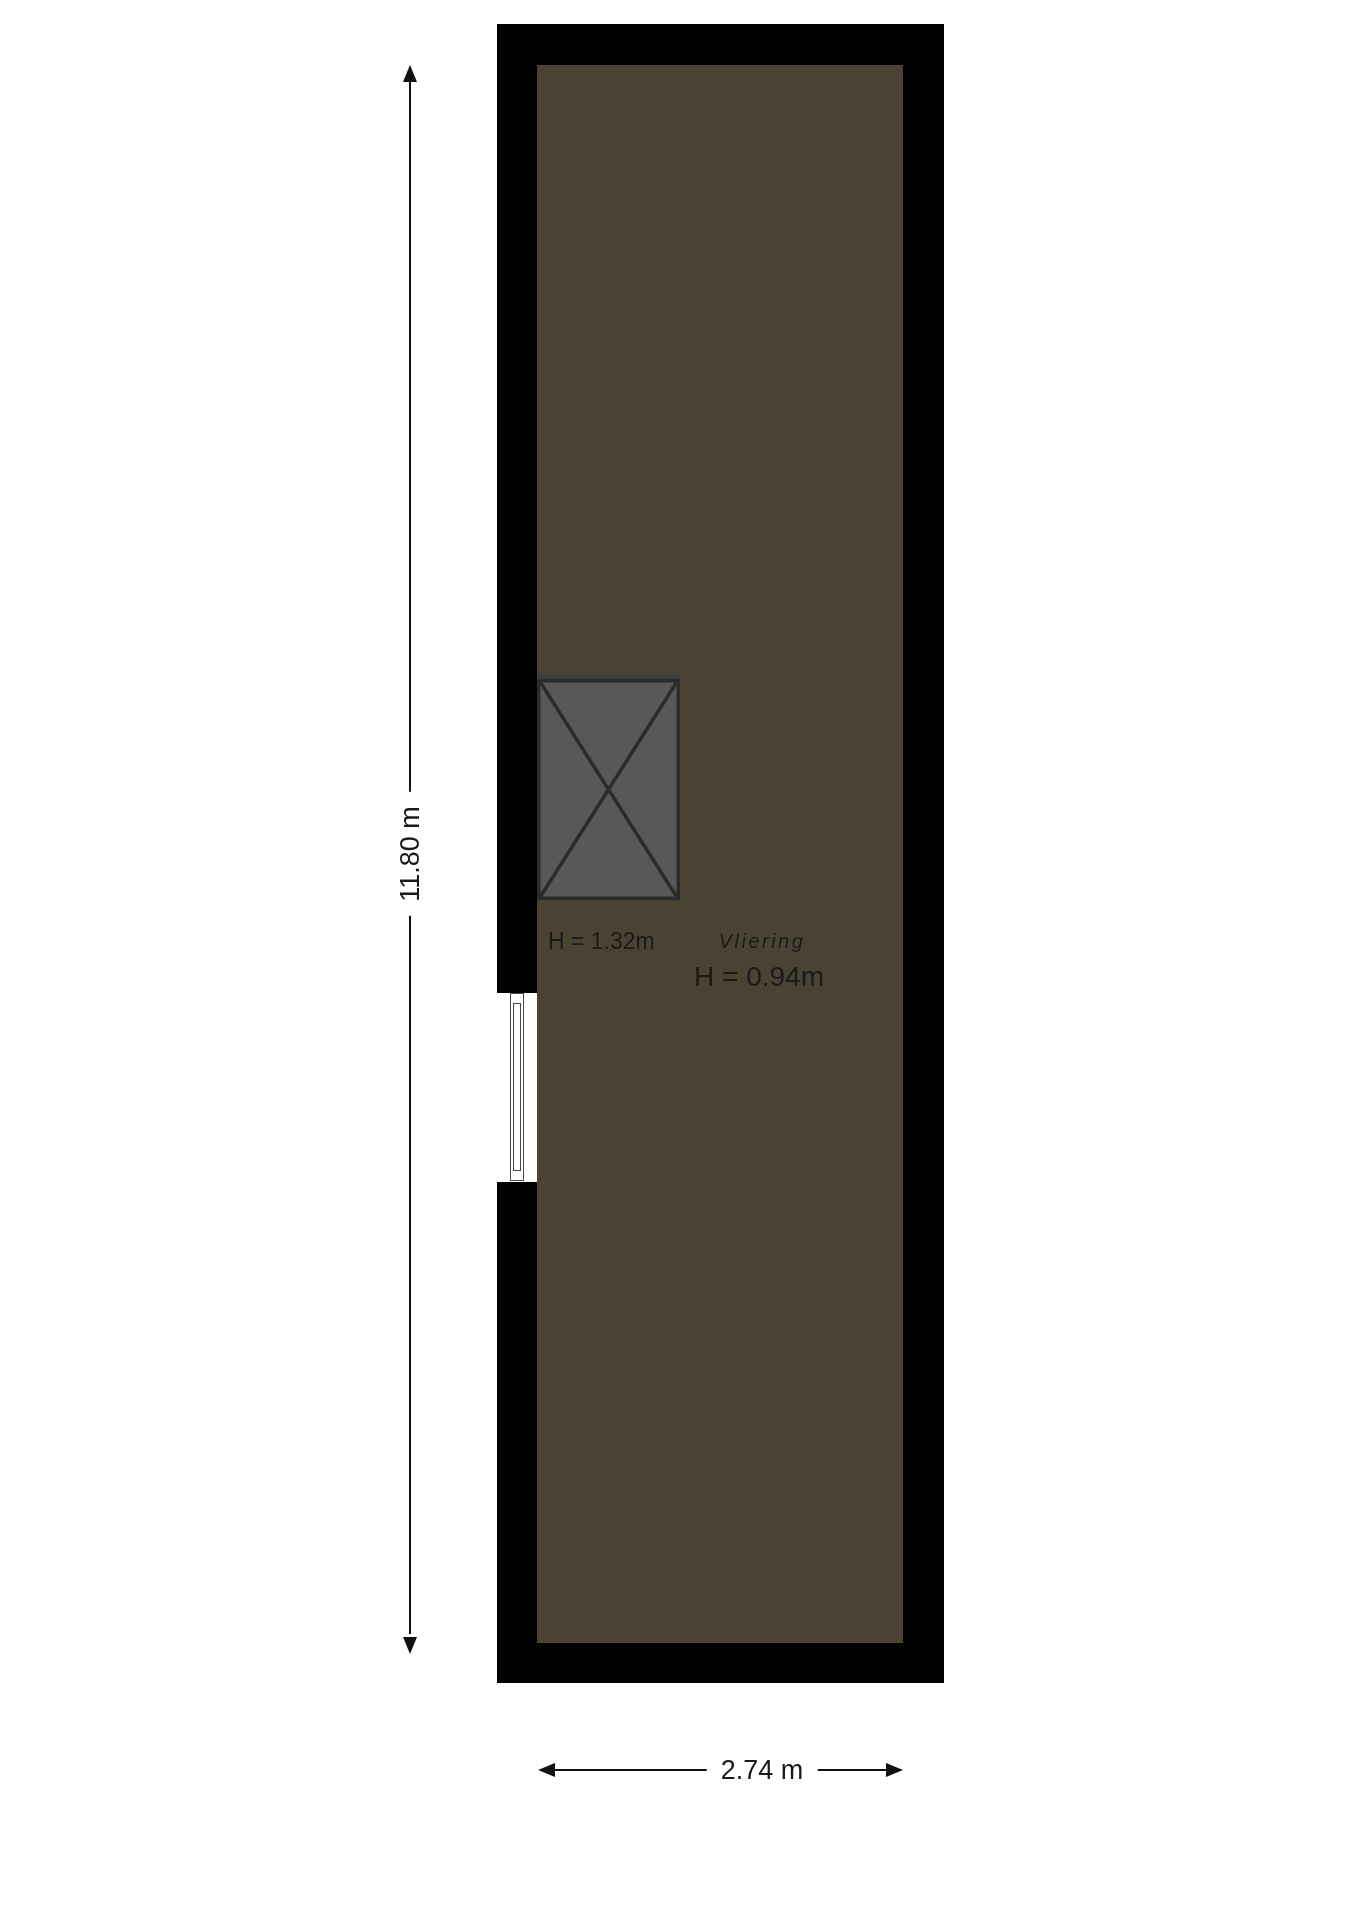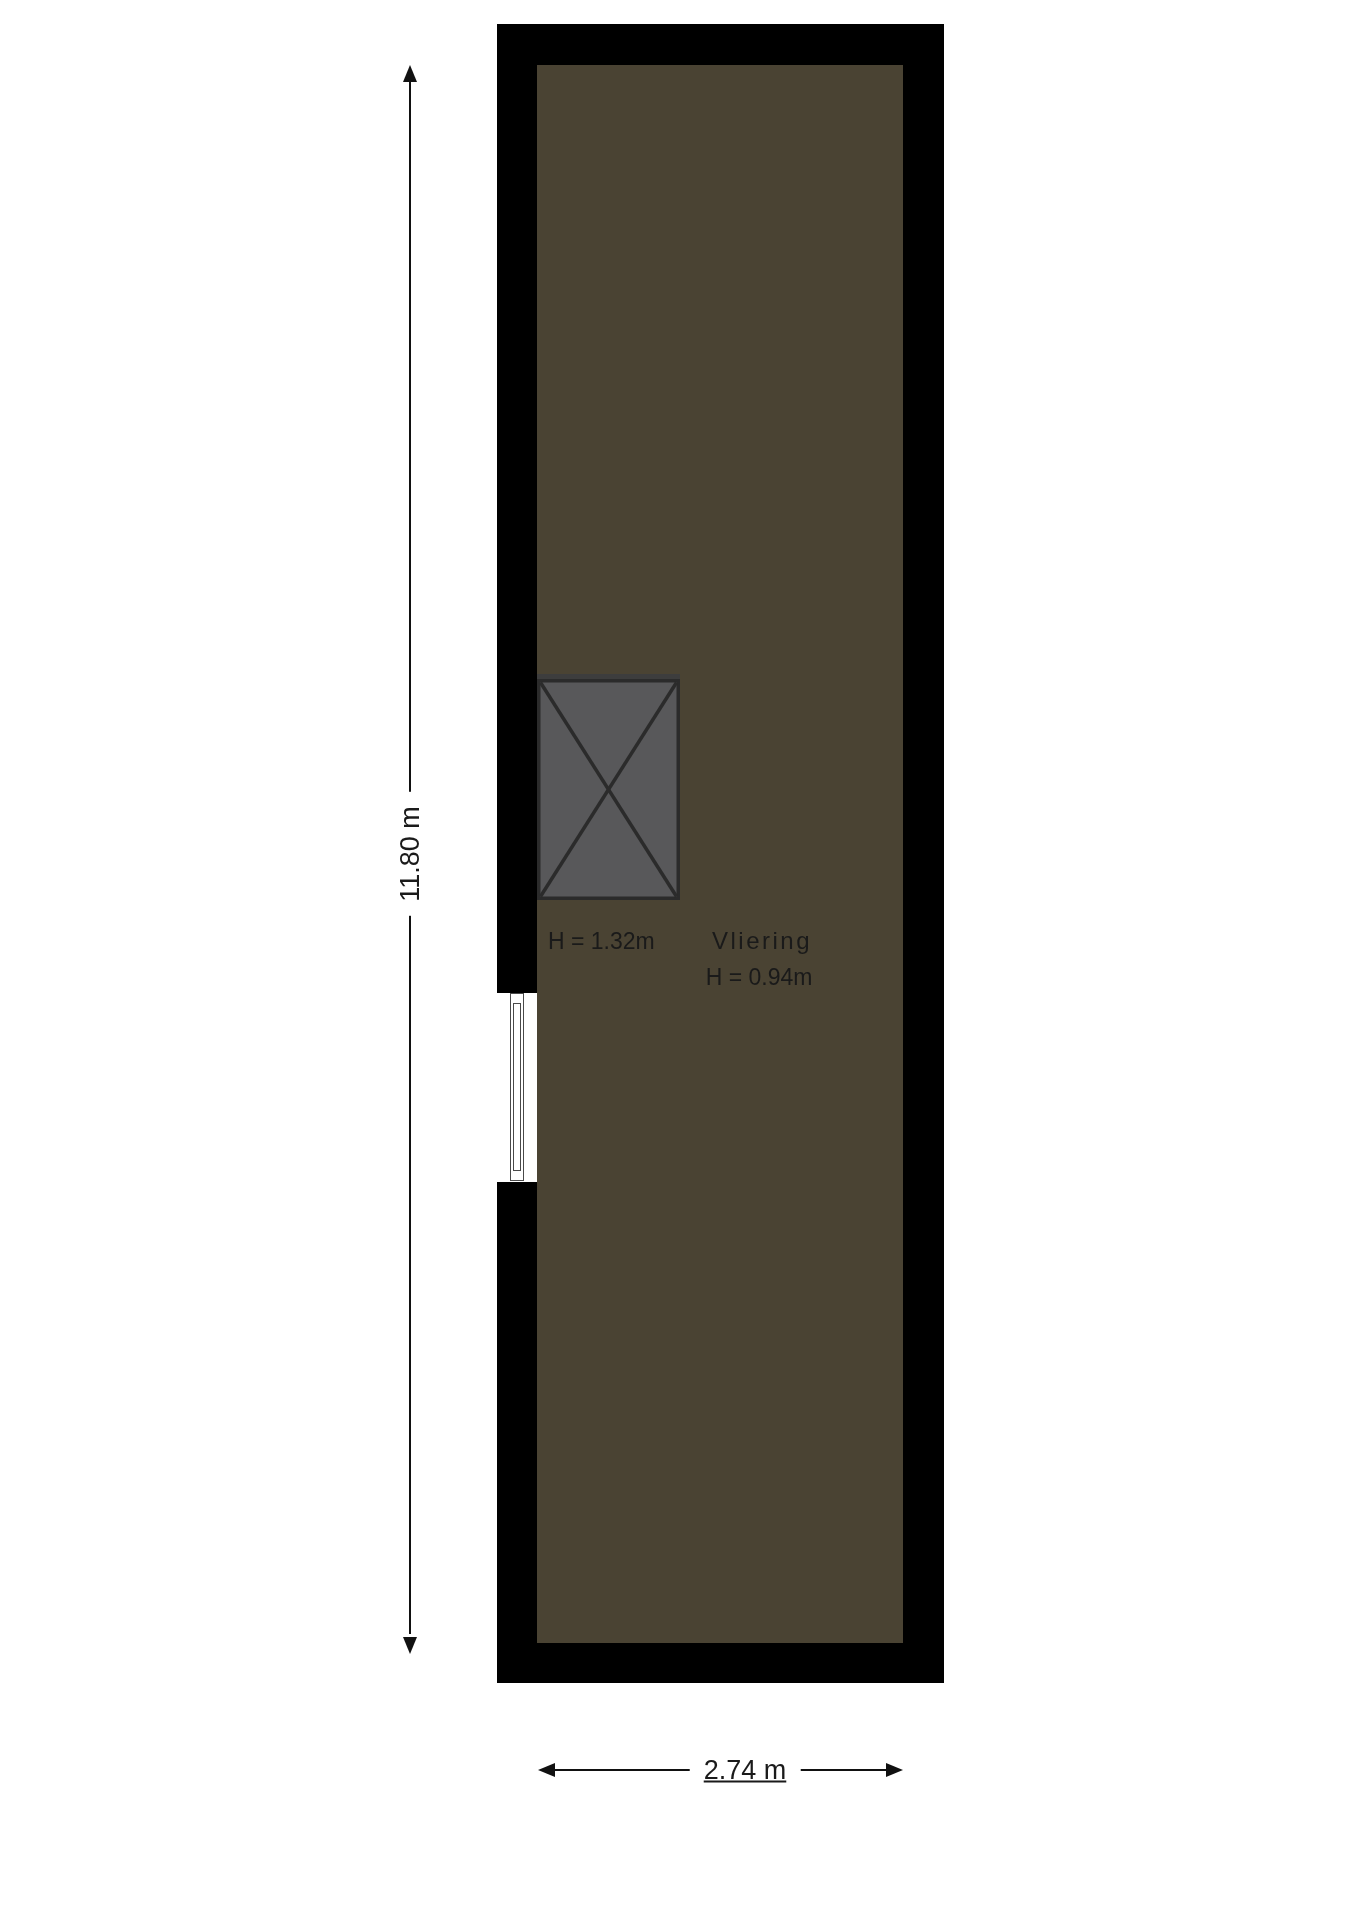--- a/index.html
+++ b/index.html
@@ -49,33 +49,32 @@
 
   .dim-label {
     font-size: 27px; line-height: 1; white-space: nowrap;
     background: #ffffff; padding: 6px 14px;
   }
   .dim-label-v {
     left: 410px; top: 854px;
     transform: translate(-50%, -50%) rotate(-90deg);
   }
   .dim-label-h {
-    left: 745px; top: 1770px;
+    left: 762px; top: 1770px;
     transform: translate(-50%, -50%);
-    text-decoration: underline;
   }
 
   
   .room-label {
     left: 762px; top: 941px; transform: translate(-50%, -50%);
-    font-size: 24px; letter-spacing: 2.5px; white-space: nowrap;
+    font-size: 20px; letter-spacing: 2.5px; white-space: nowrap; font-style: italic;
   }
   .room-height-label {
     left: 759px; top: 977px; transform: translate(-50%, -50%);
-    font-size: 23px; white-space: nowrap;
+    font-size: 28px; white-space: nowrap;
   }
   .hatch-height-label {
     left: 540px; top: 941px; transform: translateY(-50%);
     font-size: 23px; white-space: nowrap; margin-left: 8px;
   }
 
   
   .footer {
     left: 711px; top: 1849px; transform: translateX(-50%);
     text-align: center; font-size: 21px; line-height: 23.5px;

